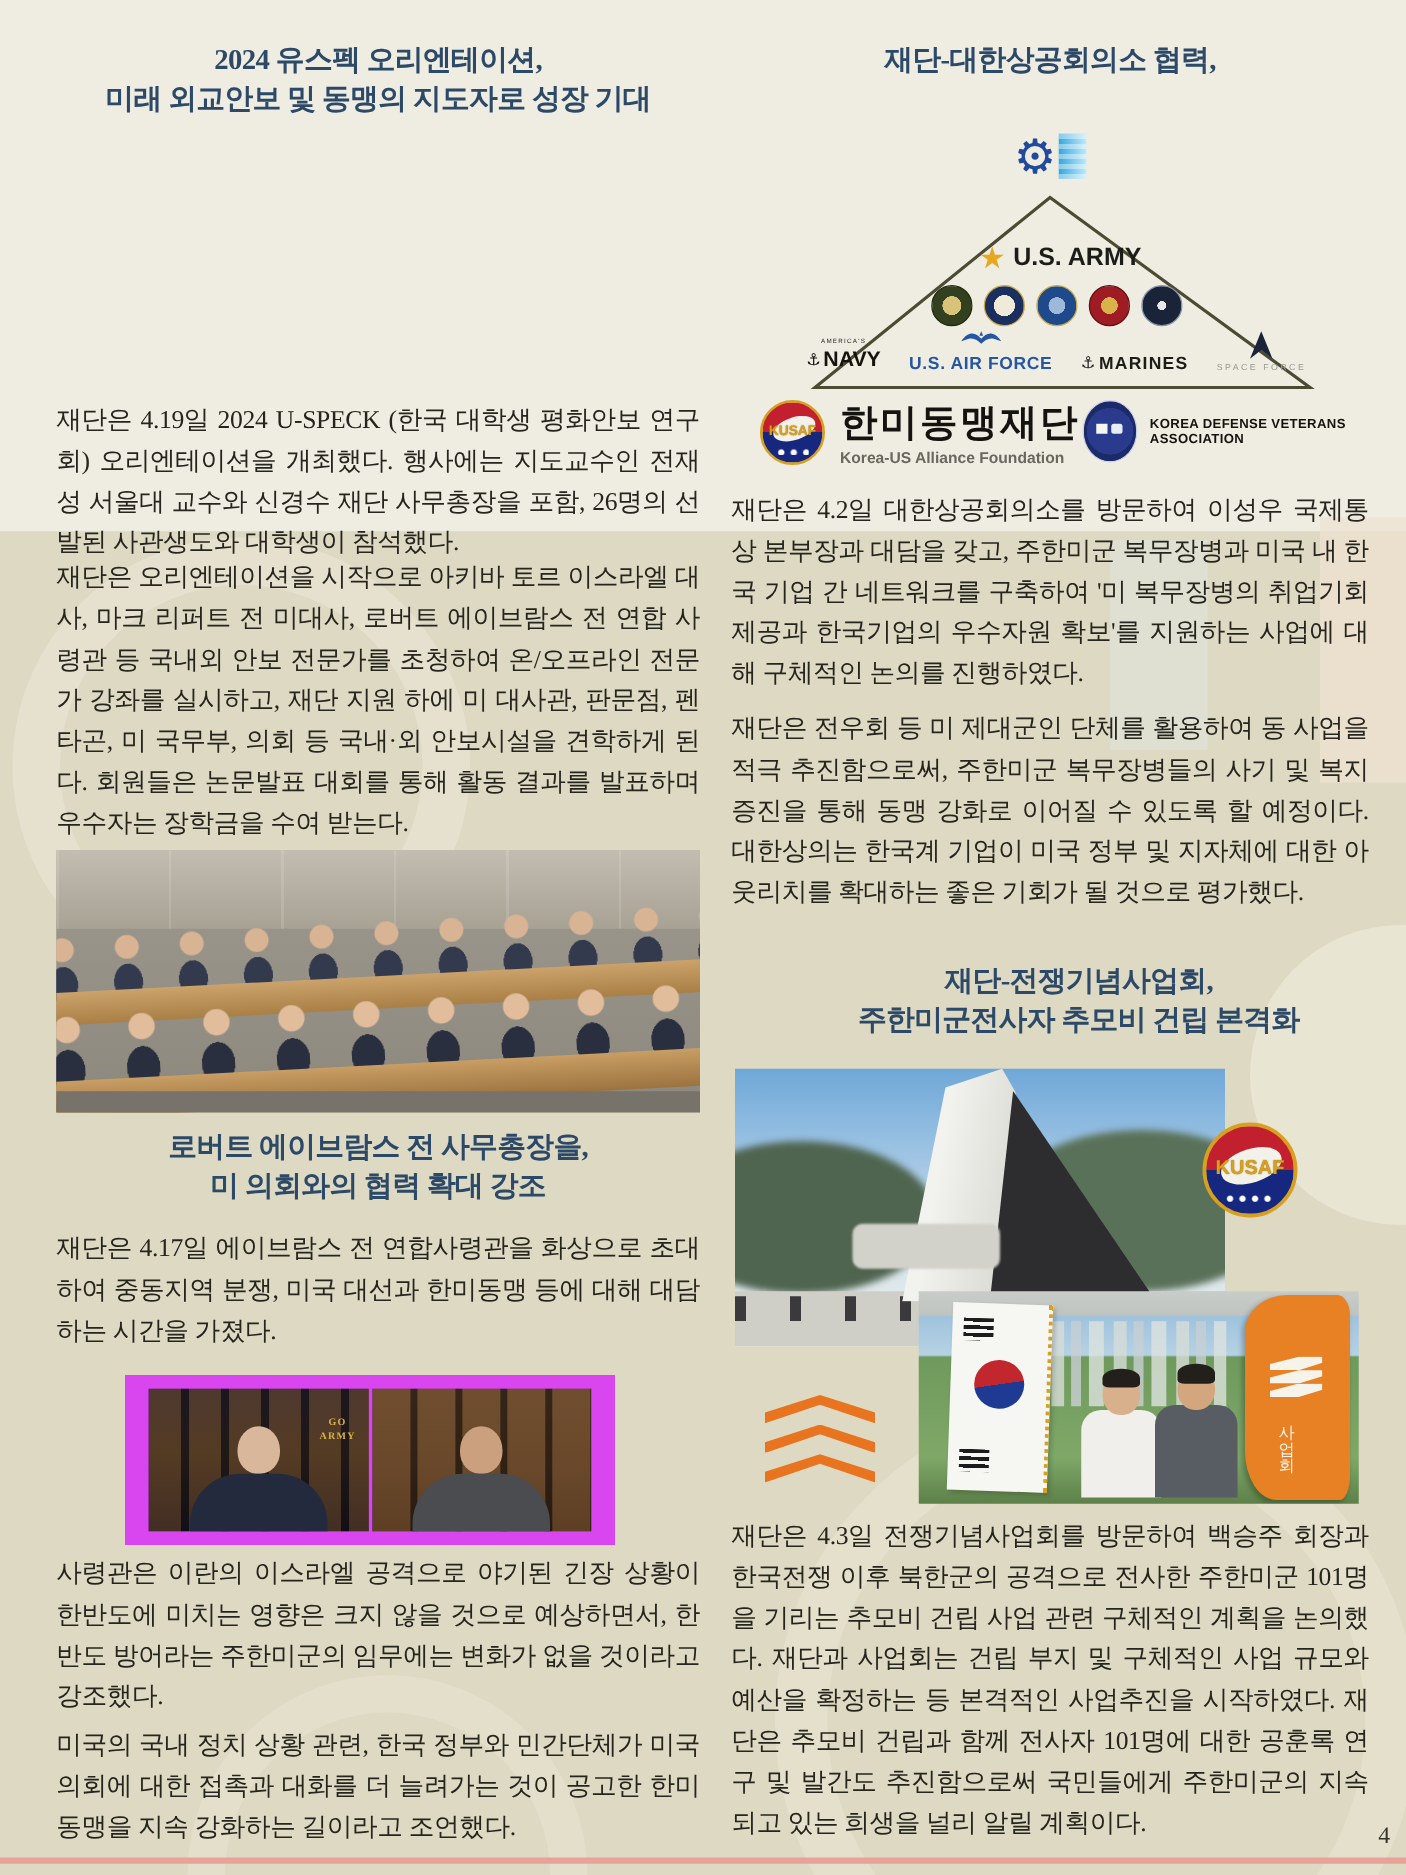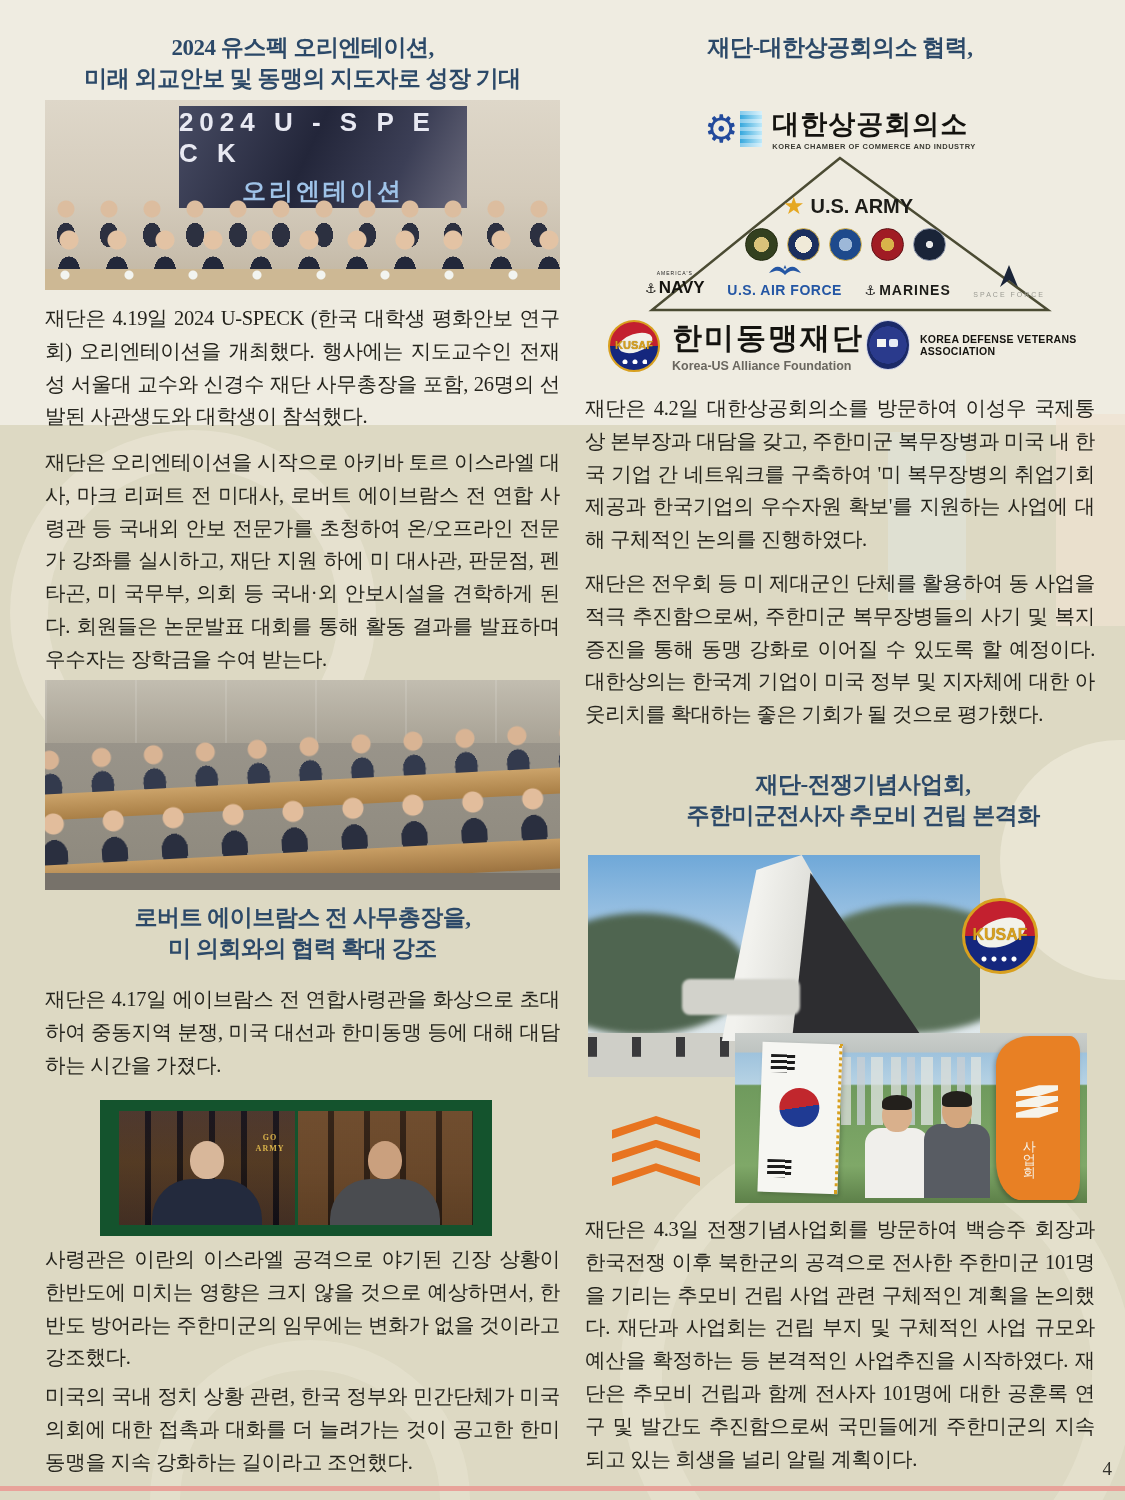--- a/index.html
+++ b/index.html
@@ -52,21 +52,21 @@
     background-size:52px 56px;}
   .cp-d1{top:48%;height:26px;background:linear-gradient(180deg,#cba36a,#a97f46);}
   .cp-p2{top:56%;height:64px;
     background-image:radial-gradient(circle at 30px 13px,#e2bd9c 10px,rgba(0,0,0,0) 11px),
                      radial-gradient(ellipse 22px 28px at 30px 46px,#2a2f3f 60%,rgba(0,0,0,0) 61%);
     background-size:60px 64px;}
   .cp-d2{top:82%;height:30px;background:linear-gradient(180deg,#c89e64,#9c7340);}
   .cp-floor{position:absolute;left:0;bottom:0;width:100%;height:8%;background:#77726a;}
 
   
-  .vc{background:#14532d;padding:11px 19px;display:flex;gap:3px;box-sizing:border-box;}
+  .vc{background:#d946ef;padding:11px 19px;display:flex;gap:3px;box-sizing:border-box;}
   .vc-pane{position:relative;flex:1;overflow:hidden;}
   .vc-left{background:repeating-linear-gradient(90deg,rgba(122,82,46,.45) 0 26px,rgba(15,12,18,.55) 26px 32px),
            linear-gradient(180deg,#2a2430 0%,#35281b 45%,#14111a 100%);}
   .vc-right{background:repeating-linear-gradient(90deg,rgba(150,100,55,.5) 0 30px,rgba(40,25,15,.6) 30px 36px),
             linear-gradient(180deg,#4a3727 0%,#3c2c1e 55%,#241a12 100%);}
   .vc-head{position:absolute;left:50%;top:26%;width:34px;height:38px;transform:translateX(-50%);
            border-radius:50% 50% 46% 46%;}
   .vc-body{position:absolute;left:50%;bottom:-6px;width:110px;height:52px;transform:translateX(-50%);
            border-radius:40px 40px 0 0;}
   .vc-banner{position:absolute;right:10px;top:18%;color:#d8b24a;font-size:8px;font-weight:bold;
@@ -153,31 +153,22 @@
   <div class="wm" style="left:1056px;top:414px;width:69px;height:212px;background:#efe2d2;opacity:.7;"></div>
   <div class="wm wm-ring" style="left:1000px;top:740px;width:240px;height:240px;background:rgba(243,238,224,.55);"></div>
   <div class="wm wm-ring" style="left:620px;top:1120px;width:430px;height:430px;border:42px solid rgba(242,237,222,.35);"></div>
   <div class="wm wm-ring" style="left:150px;top:1340px;width:260px;height:260px;border:30px solid rgba(242,237,222,.3);"></div>
 
   <div class="h-title" style="left:45px;top:33px;width:515px;">
     <span>2024 유스펙 오리엔테이션,</span>
     <span>미래 외교안보 및 동맹의 지도자로 성장 기대</span>
   </div>
 
-  <div class="photo gp" style="left:45px;top:100px;width:515px;height:190px;">
-    <div class="gp-screen sans">
-      <div class="l1">2024   U - S P E C K</div>
-      <div class="l2">오리엔테이션</div>
-    </div>
-    <div class="gp-row gp-row1"></div>
-    <div class="gp-row gp-row2"></div>
-    <div class="gp-table"></div>
-  </div>
-
-  <div class="para" style="left:45px;top:302px;">재단은 4.19일 2024 U-SPECK (한국 대학생 평화안보 연구회) 오리엔테이션을 개최했다. 행사에는 지도교수인 전재성 서울대 교수와 신경수 재단 사무총장을 포함, 26명의 선발된 사관생도와 대학생이 참석했다.</div>
+
+  <div class="para" style="left:45px;top:320px;">재단은 4.19일 2024 U-SPECK (한국 대학생 평화안보 연구회) 오리엔테이션을 개최했다. 행사에는 지도교수인 전재성 서울대 교수와 신경수 재단 사무총장을 포함, 26명의 선발된 사관생도와 대학생이 참석했다.</div>
   <div class="para" style="left:45px;top:446px;">재단은 오리엔테이션을 시작으로 아키바 토르 이스라엘 대사, 마크 리퍼트 전 미대사, 로버트 에이브람스 전 연합 사령관 등 국내외 안보 전문가를 초청하여 온/오프라인 전문가 강좌를 실시하고, 재단 지원 하에 미 대사관, 판문점, 펜타곤, 미 국무부, 의회 등 국내·외 안보시설을 견학하게 된다. 회원들은 논문발표 대회를 통해 활동 결과를 발표하며 우수자는 장학금을 수여 받는다.</div>
 
   <div class="photo cp" style="left:45px;top:680px;width:515px;height:210px;">
     <div class="cp-wall"></div>
     <div class="cp-band cp-people cp-p1"></div>
     <div class="cp-band cp-d1"></div>
     <div class="cp-band cp-people cp-p2"></div>
     <div class="cp-band cp-d2"></div>
     <div class="cp-floor"></div>
   </div>
@@ -211,24 +202,20 @@
     <span>재단-대한상공회의소 협력,</span>
   </div>
 
   <div class="layer" style="left:585px;top:106px;width:510px;display:flex;justify-content:center;align-items:center;gap:10px;">
     <div style="display:flex;align-items:center;">
       <span style="font-family:'DejaVu Sans',sans-serif;font-size:38px;color:#224a9c;line-height:1;">⚙</span>
       <span style="display:inline-block;width:22px;height:36px;margin-left:2px;
         background:linear-gradient(90deg,#35a7dd,#bfe9f9),repeating-linear-gradient(0deg,rgba(255,255,255,.4) 0 4px,rgba(0,0,0,0) 4px 8px);
         background-blend-mode:screen;"></span>
     </div>
-    <div style="text-align:left;">
-      <div class="logo-ko" style="font-size:27px;letter-spacing:1px;">대한상공회의소</div>
-      <div class="logo-en" style="font-size:7.5px;color:#3a3a32;font-weight:bold;letter-spacing:.5px;">KOREA CHAMBER OF COMMERCE AND INDUSTRY</div>
-    </div>
   </div>
 
   <svg class="layer" style="left:600px;top:152px;" width="480" height="164" viewBox="0 0 480 164">
     <polygon points="240,6 52,158 448,158" fill="none" stroke="#4b4b33" stroke-width="2.5"></polygon>
   </svg>
   <div class="pyr-label sans" style="left:783px;top:192px;font-size:20px;">
     <span style="color:#e5a823;font-size:24px;">★</span>
     <span>U.S. ARMY</span>
   </div>
   <div class="layer" style="left:745px;top:228px;display:flex;gap:9px;">

